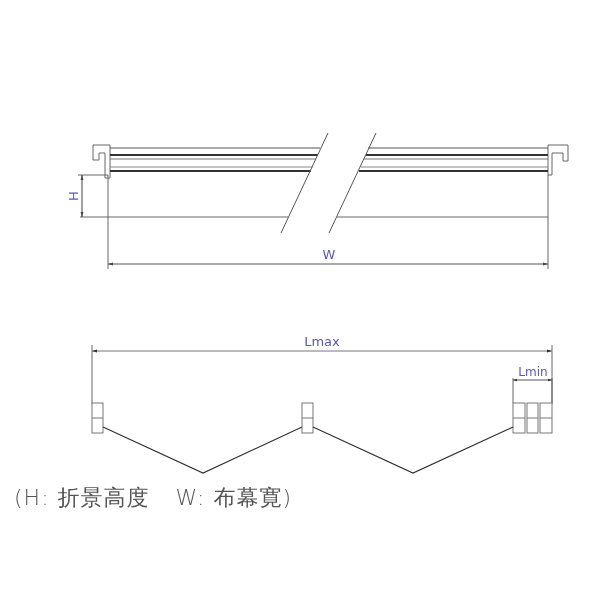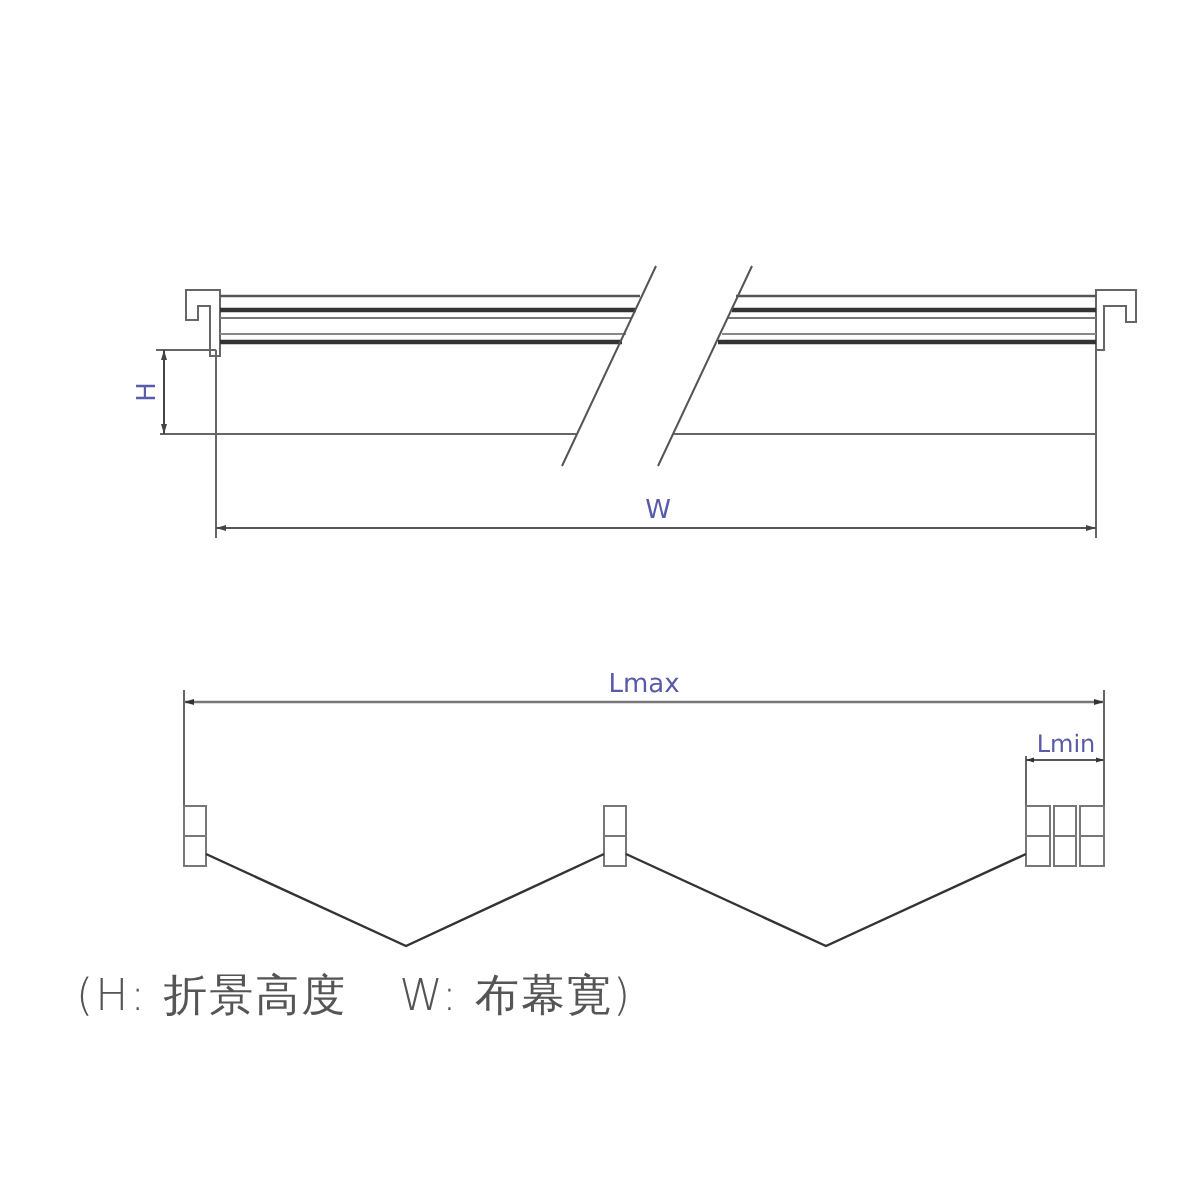--- a/index.html
+++ b/index.html
@@ -4,21 +4,20 @@
   <style>
     html, body { margin: 0; padding: 0; background: #ffffff; }
     body { width: 600px; height: 600px; position: relative; overflow: hidden; font-family: "DejaVu Sans", sans-serif; }
     #canvas { position: absolute; left: 0; top: 0; width: 600px; height: 600px; }
     .dim-label { font-family: "DejaVu Sans", sans-serif; font-size: 13px; fill: #5a5aaa; }
     .caption {
       position: absolute; left: 14px; top: 483px;
       font-family: "DejaVu Sans", sans-serif;
       font-size: 22px; color: #555555; font-weight: 300; letter-spacing: 1px;
       white-space: nowrap;
-      margin-left: 24px;
     }
     .caption .gap { display: inline-block; width: 18px; }
   </style>
 </head>
 <body>
 
 <svg id="canvas" viewBox="0 0 600 600" xmlns="http://www.w3.org/2000/svg">
 
   <g>
 

